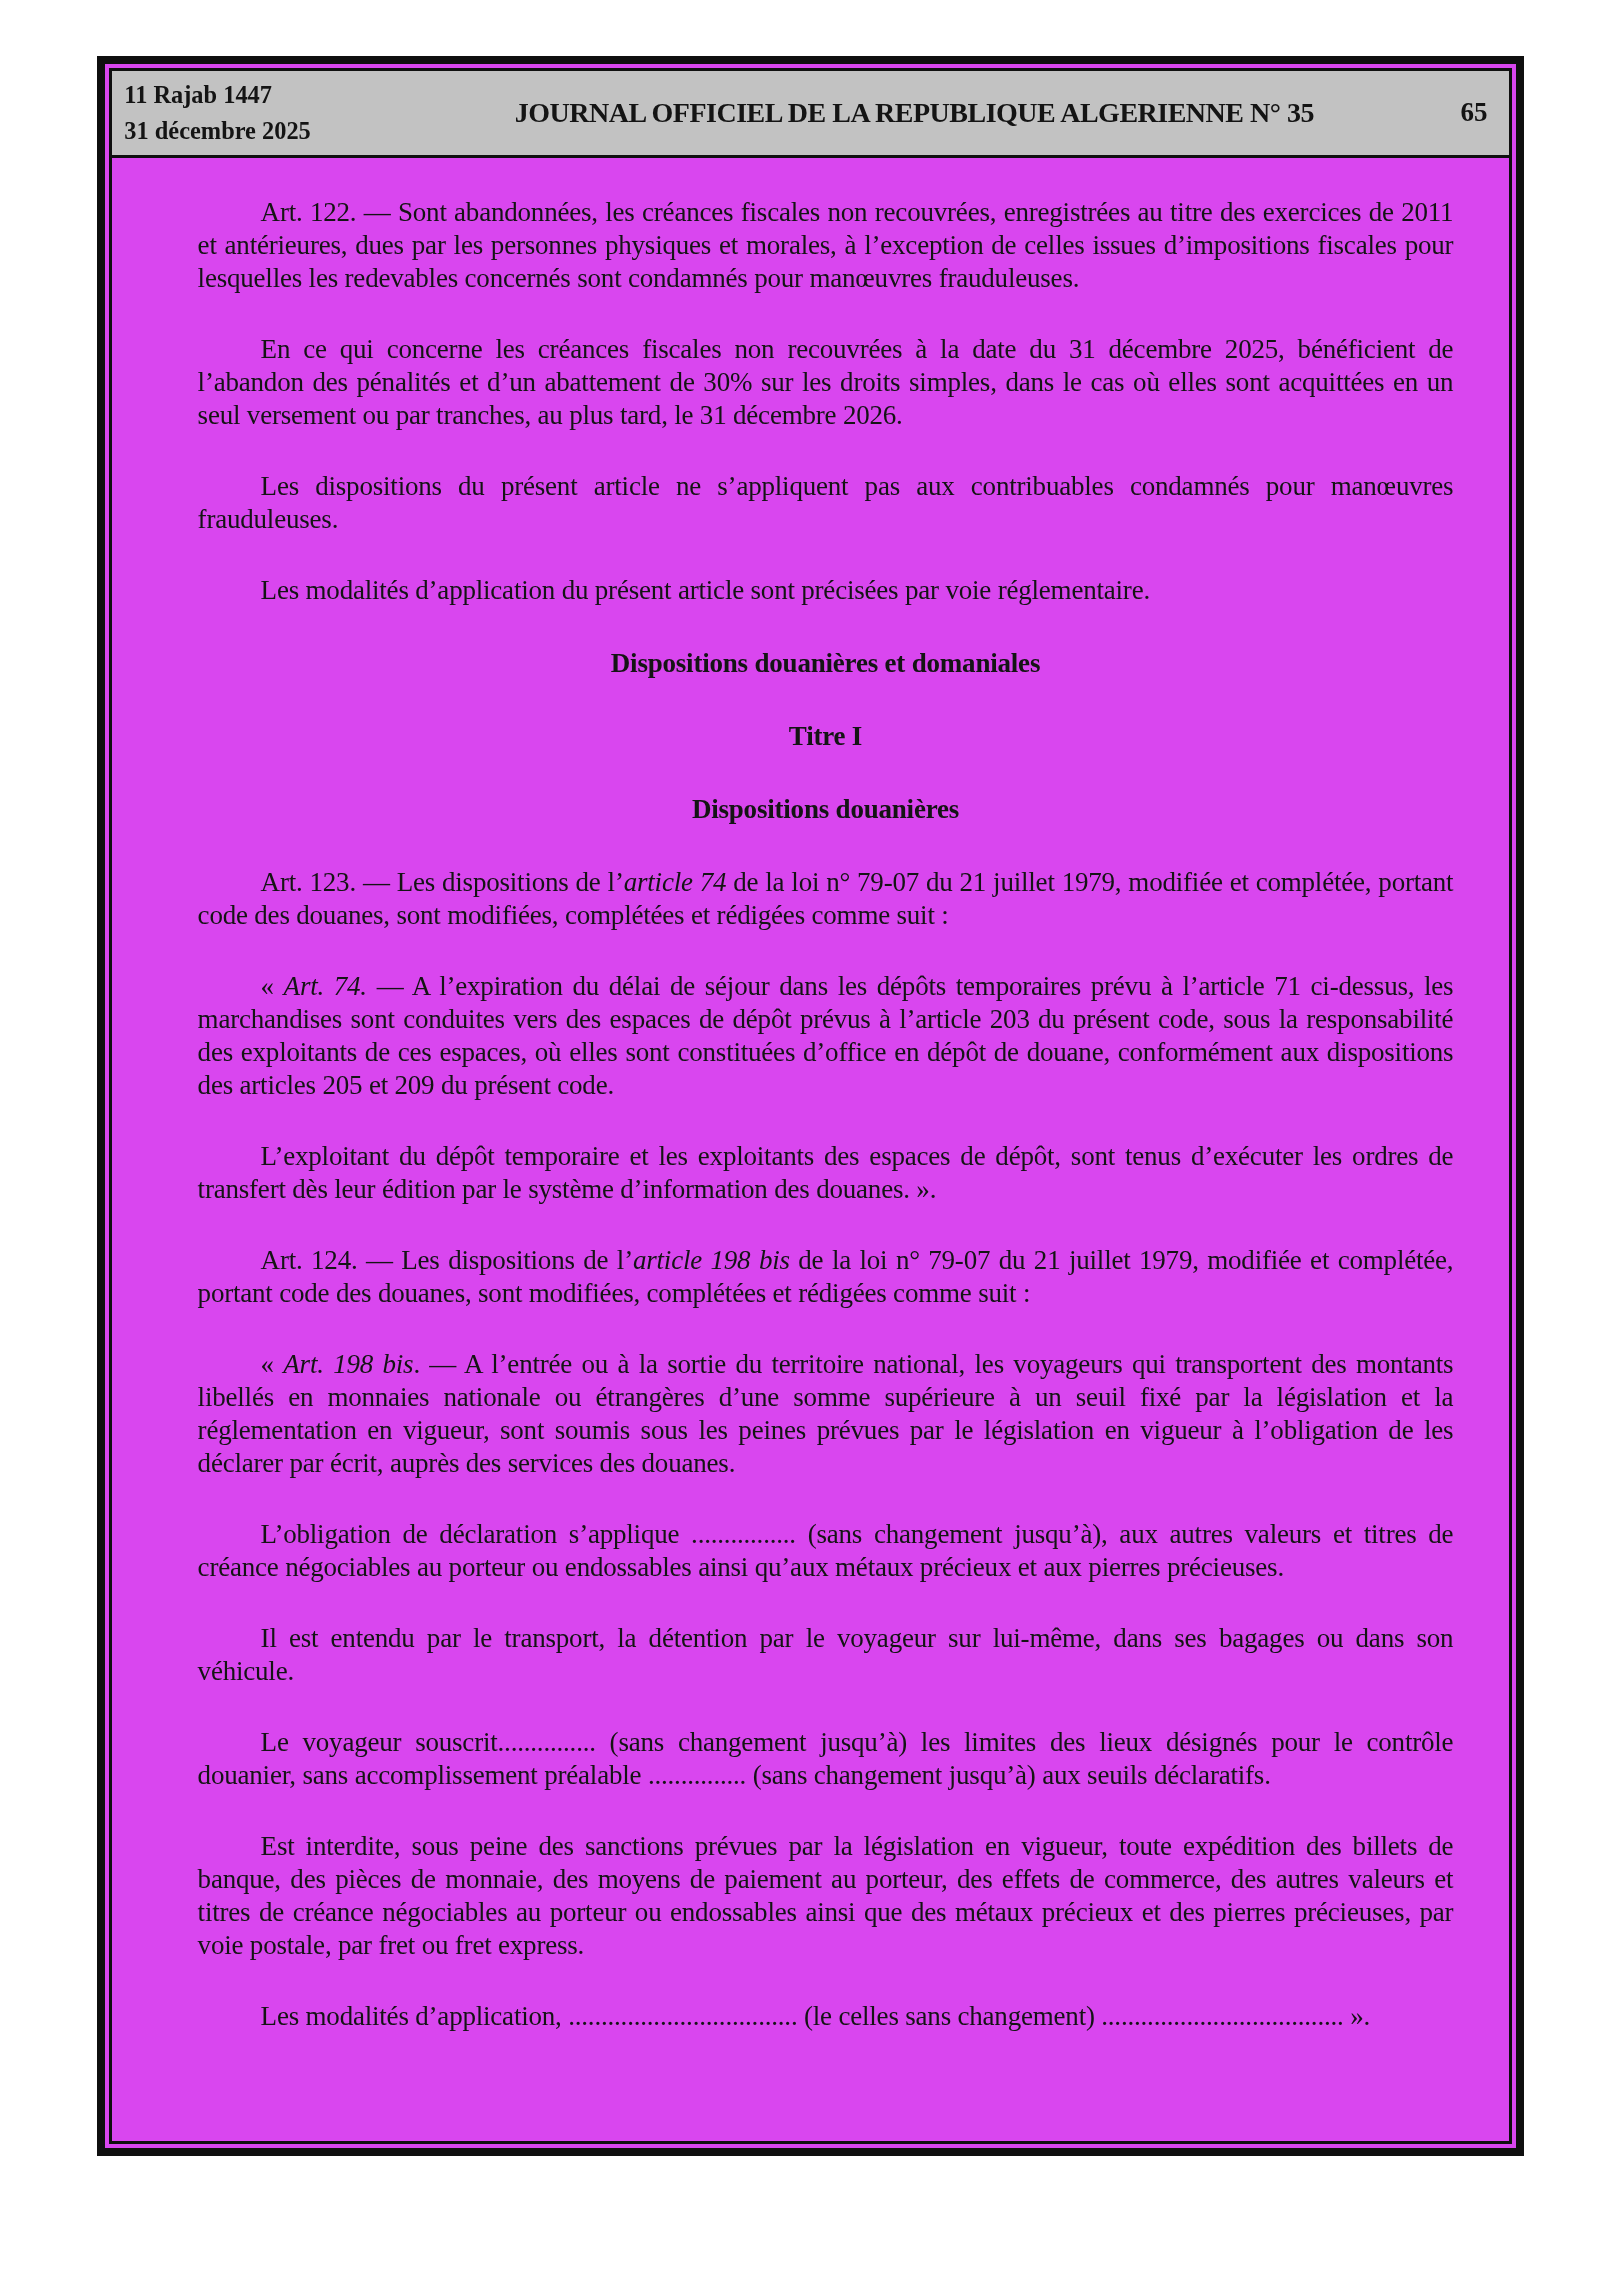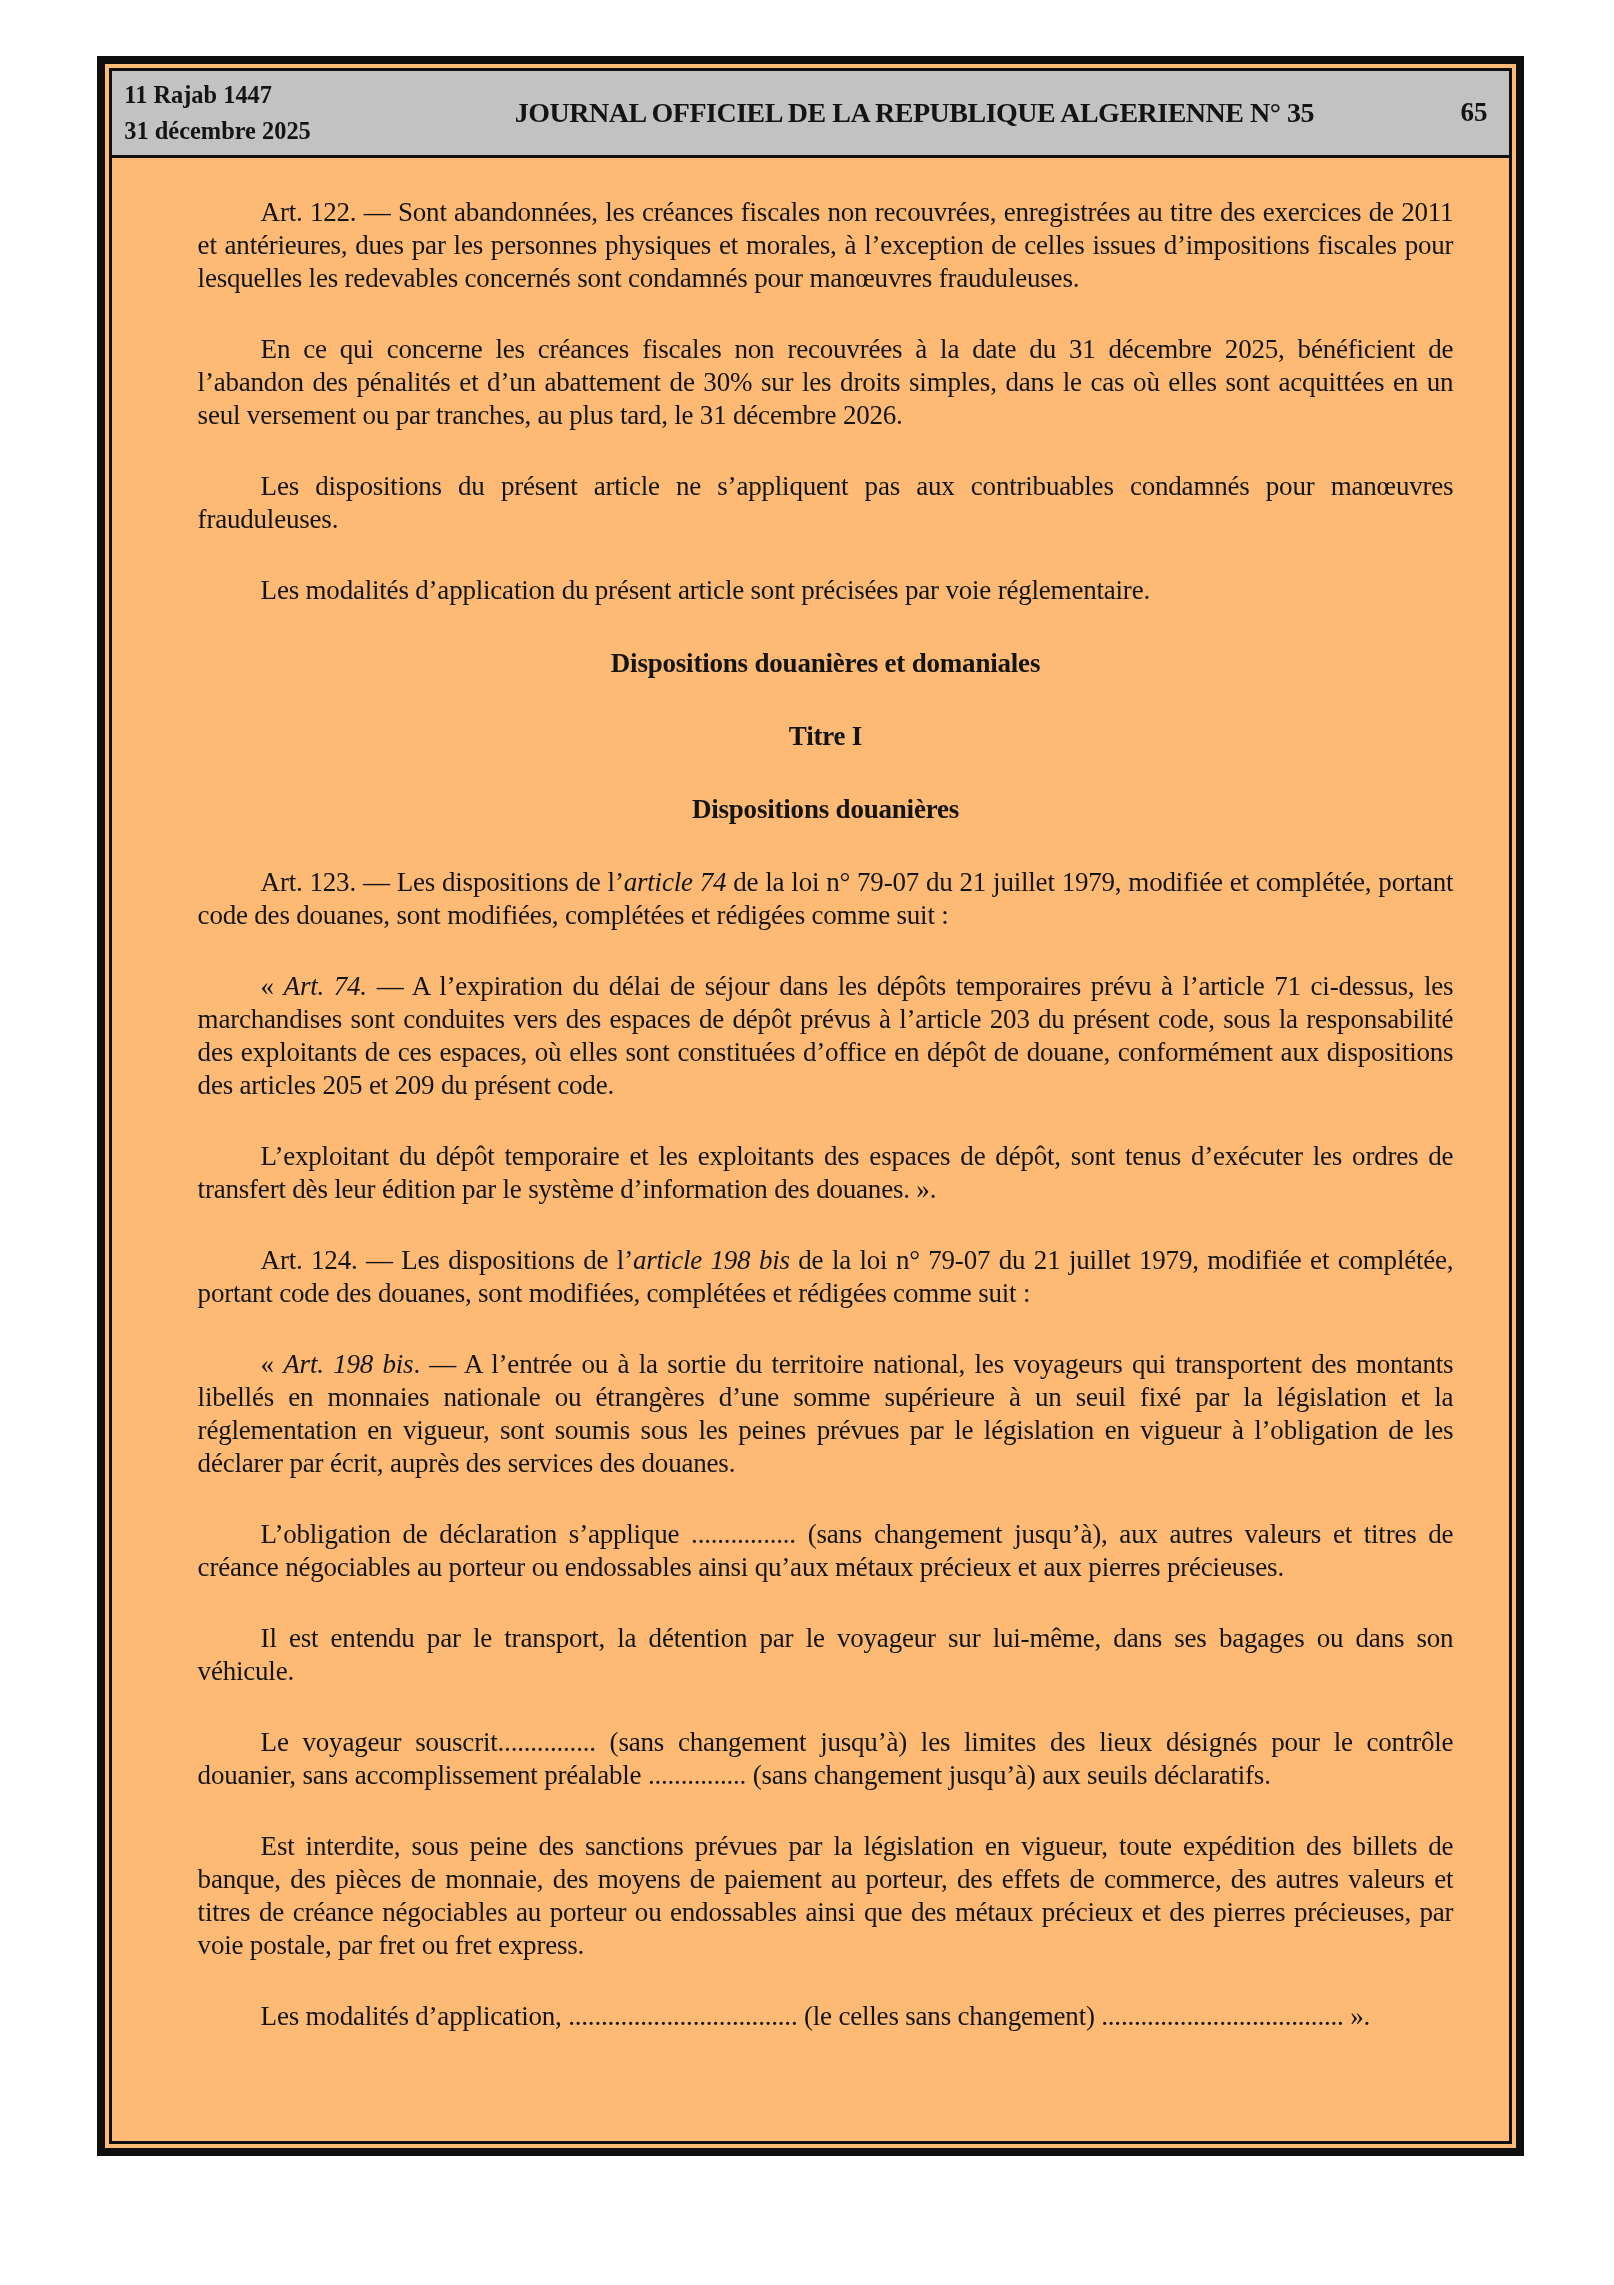--- a/index.html
+++ b/index.html
@@ -16,21 +16,21 @@
   }
   .frame {
     position: absolute;
     left: 97px;
     top: 56px;
     width: 1427px;
     min-height: 2100px;
     box-sizing: border-box;
     border: 8.1px solid #0f0f0f;
     padding: 3.6px;
-    background: #fdba74;
+    background: #d946ef;
     display: flex;
     flex-direction: column;
   }
   .frame-inner {
     flex: 1;
     border: 3.6px solid #0f0f0f;
     display: flex;
     flex-direction: column;
     box-sizing: border-box;
   }

